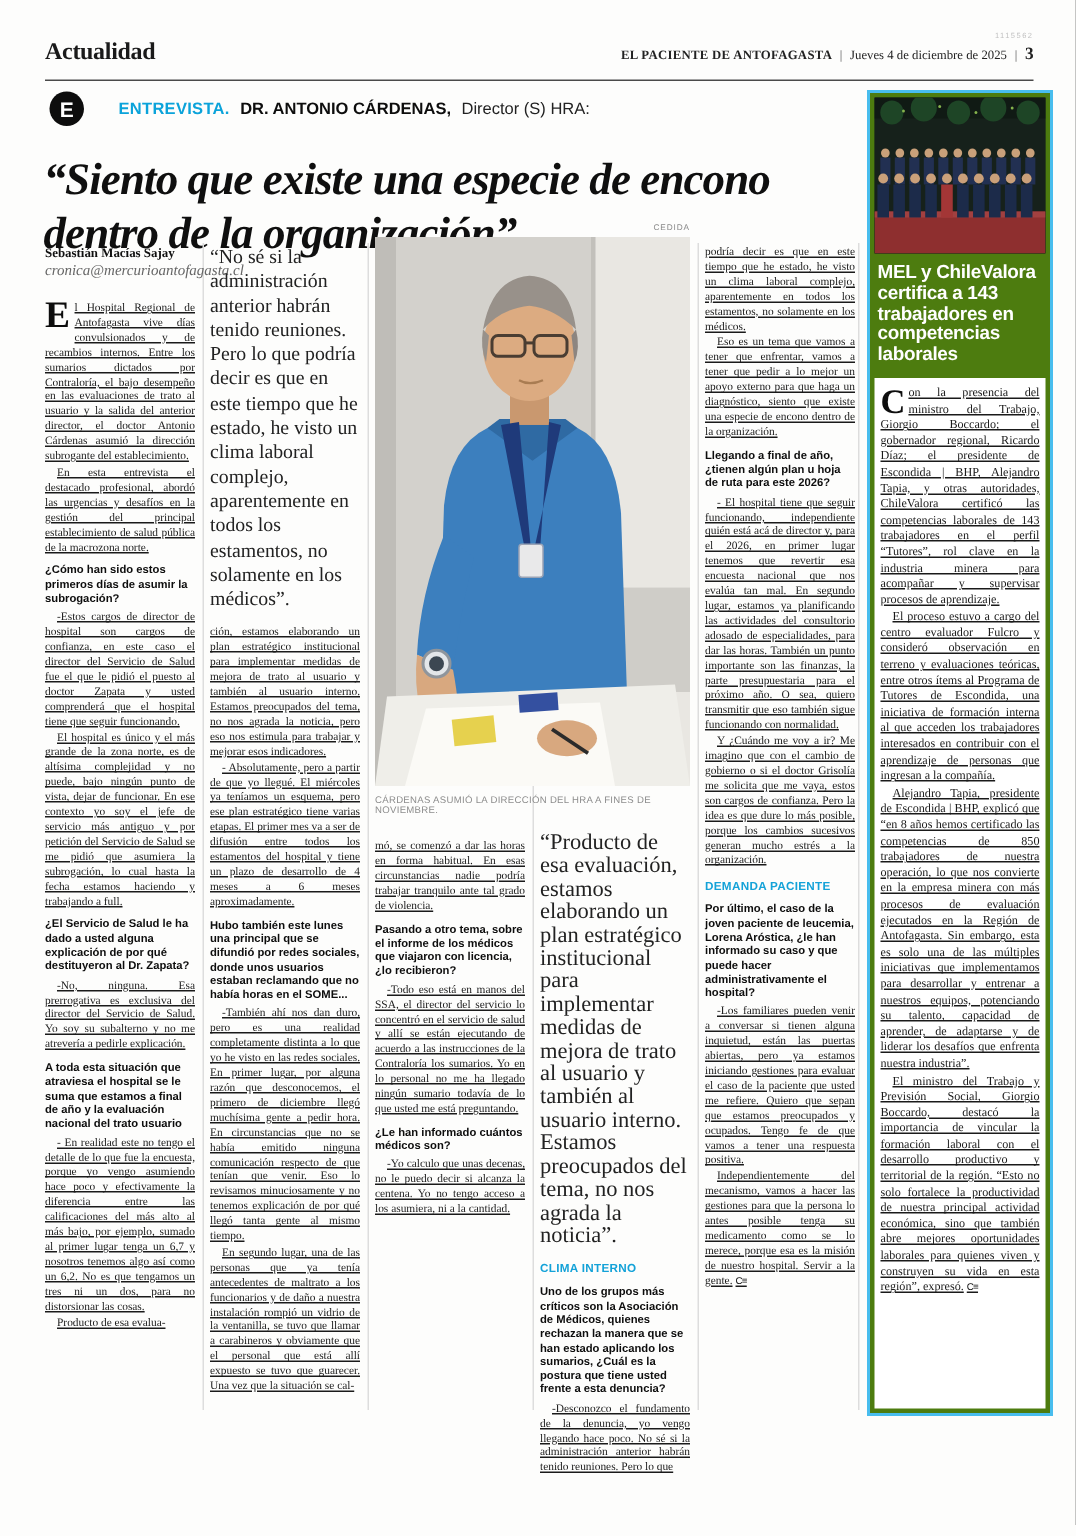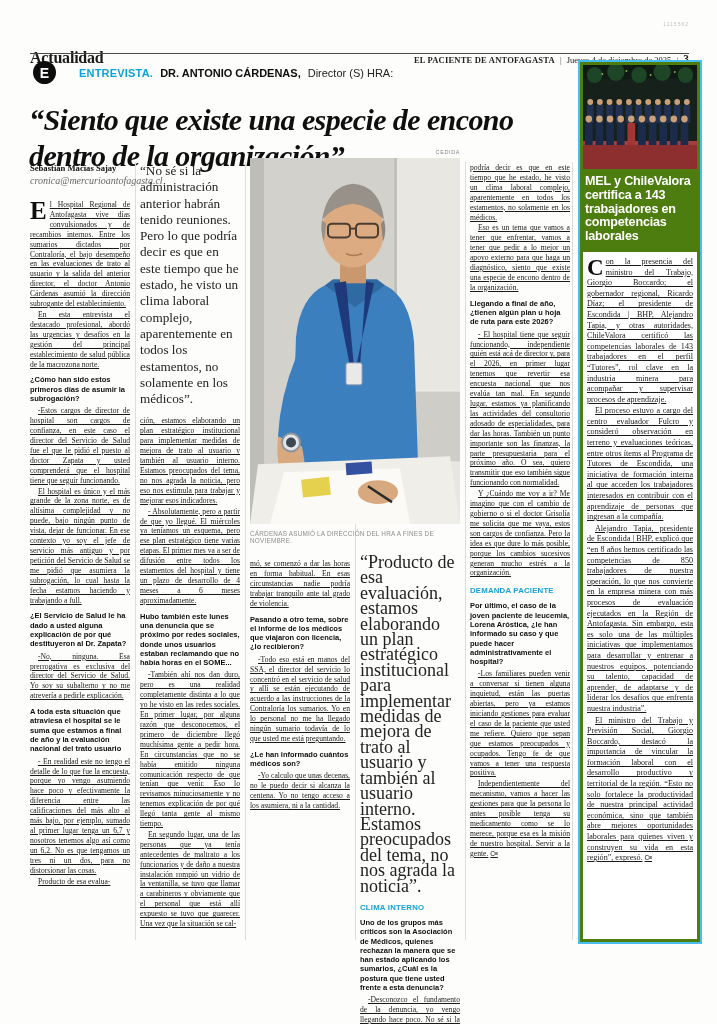--- a/index.html
+++ b/index.html
@@ -1,18 +1,18 @@
 <!DOCTYPE html>
 <html><head>
 <meta charset="utf-8">
 <style>
   html,body{margin:0;padding:0;background:#9a9a9a;}
   .page{position:relative;width:717px;height:1024px;background:#fdfdfc;font-family:"Liberation Serif",serif;color:#1a1a1a;overflow:hidden;margin:0 auto;}
   
-  .topbar{position:absolute;top:49px;left:30px;right:28px;display:flex;justify-content:space-between;align-items:baseline;}
+  .topbar{position:absolute;top:26px;left:30px;right:28px;display:flex;justify-content:space-between;align-items:baseline;}
   .section-name{font-weight:bold;font-size:16px;letter-spacing:-0.2px;}
   .mast{font-size:8.5px;color:#222;}
   .mast .mastname{font-weight:bold;letter-spacing:0.2px;}
   .mast .sep{margin:0 3px;color:#555;}
   .mast .pagenum{font-weight:bold;font-size:11.5px;}
   .printcode{position:absolute;top:21px;right:28px;font-size:5px;color:#c0c0c0;letter-spacing:1px;font-family:"Liberation Sans",sans-serif;}
   .rule{position:absolute;top:53px;left:30px;right:28px;border-top:1.2px solid #4a4a4a;}
   
   .kicker{position:absolute;top:61px;left:33px;display:flex;align-items:center;gap:7px;font-family:"Liberation Sans",sans-serif;}
   .badge{width:23px;height:23px;border-radius:50%;background:#0d0d0d;color:#fff;font-weight:bold;font-size:14px;display:flex;align-items:center;justify-content:center;flex:0 0 auto;}
@@ -26,21 +26,21 @@
   #col1{left:30px;} #col2{left:140px;} #col3{left:250px;top:559px;} #col4{left:360px;top:555px;} #col5{left:470px;}
   .colrule{position:absolute;top:162px;width:1px;height:778px;background:#ddd;}
   .byline{margin-bottom:14px;}
   .byline-name{font-family:Liberation Serif, serif;font-weight:bold;font-size:8.6px;color:#111;}
   .byline-email{font-style:italic;font-size:10px;color:#666;margin-top:2px;text-align:right;}
   .body-para{font-size:7.6px;line-height:9.9px;text-align:justify;margin:0 0 1px;text-decoration:underline;}
   .body-para.indent{text-indent:8px;}
   .dropcap{float:left;font-size:25px;line-height:20px;font-weight:bold;padding:1px 3px 0 0;color:#0d0d0d;}
   .question{font-family:"Liberation Sans",sans-serif;font-weight:bold;font-size:7.5px;line-height:9.3px;margin:6px 0 3px;text-align:left;color:#0d0d0d;}
   .pullquote{font-size:13.2px;line-height:16.3px;color:#222;margin:0 0 9px;text-align:left;}
-  .pullquote.small{font-size:18px;line-height:15.4px;}
+  .pullquote.small{font-size:15px;line-height:15.4px;}
   .section-header{font-family:Liberation Sans, sans-serif;font-weight:bold;font-size:7.8px;color:#14a2d8;margin:8px 0 2px;letter-spacing:0.2px;}
   .endmark{font-family:"Liberation Sans",sans-serif;font-size:6.5px;color:#111;margin-left:2px;letter-spacing:-0.5px;}
   
   .photo{position:absolute;left:250px;top:158px;width:210px;height:366px;background:#d6d4cf;}
   .photo svg{display:block;width:100%;height:100%;}
   .credit{position:absolute;left:250px;top:149px;width:210px;text-align:right;font-family:"Liberation Sans",sans-serif;font-size:5.5px;color:#888;letter-spacing:0.6px;}
   .caption{position:absolute;left:250px;top:530px;width:212px;font-family:"Liberation Sans",sans-serif;font-size:6.4px;color:#8d8d8d;letter-spacing:0.2px;}
   
   .sidebar{position:absolute;left:578px;top:60px;width:124px;min-height:884px;background:#4d7c0f;border:2px solid #48bdee;padding:3px;box-sizing:border-box;display:flex;flex-direction:column;}
   .sb-photo{width:100%;height:104px;display:block;background:#15201a;}
@@ -141,21 +141,21 @@
         <p class="body-para indent">-No, ninguna. Esa prerrogativa es exclusiva del director del Servicio de Salud. Yo soy su subalterno y no me atrevería a pedirle explicación.</p>
         <p class="question">A toda esta situación que atraviesa el hospital se le suma que estamos a final de año y la evaluación nacional del trato usuario</p>
         <p class="body-para indent">- En realidad este no tengo el detalle de lo que fue la encuesta, porque yo vengo asumiendo hace poco y efectivamente la diferencia entre las calificaciones del más alto al más bajo, por ejemplo, sumado al primer lugar tenga un 6,7 y nosotros tenemos algo así como un 6,2. No es que tengamos un tres ni un dos, para no distorsionar las cosas.</p>
         <p class="body-para indent">Producto de esa evalua-</p>
       </div>
   </div>
   <div class="col" id="col2">
       <div class="pullquote">“No sé si la administración anterior habrán tenido reuniones. Pero lo que podría decir es que en este tiempo que he estado, he visto un clima laboral complejo, aparentemente en todos los estamentos, no solamente en los médicos”.</div>
       <p class="body-para">ción, estamos elaborando un plan estratégico institucional para implementar medidas de mejora de trato al usuario y también al usuario interno. Estamos preocupados del tema, no nos agrada la noticia, pero eso nos estimula para trabajar y mejorar esos indicadores.</p>
       <p class="body-para indent">- Absolutamente, pero a partir de que yo llegué. El miércoles ya teníamos un esquema, pero ese plan estratégico tiene varias etapas. El primer mes va a ser de difusión entre todos los estamentos del hospital y tiene un plazo de desarrollo de 4 meses a 6 meses aproximadamente.</p>
-      <p class="question">Hubo también este lunes una denuncia que se próximo por redes sociales, donde unos usuarios estaban reclamando que no había horas en el SOME...</p>
+      <p class="question">Hubo también este lunes una principal que se difundió por redes sociales, donde unos usuarios estaban reclamando que no había horas en el SOME...</p>
       <p class="body-para indent">-También ahí nos dan duro, pero es una realidad completamente distinta a lo que yo he visto en las redes sociales. En primer lugar, por alguna razón que desconocemos, el primero de diciembre llegó muchísima gente a pedir hora. En circunstancias que no se había emitido ninguna comunicación respecto de que tenían que venir. Eso lo revisamos minuciosamente y no tenemos explicación de por qué llegó tanta gente al mismo tiempo.</p>
       <p class="body-para indent">En segundo lugar, una de las personas que ya tenía antecedentes de maltrato a los funcionarios y de daño a nuestra instalación rompió un vidrio de la ventanilla, se tuvo que llamar a carabineros y obviamente que el personal que está allí expuesto se tuvo que guarecer. Una vez que la situación se cal-</p>
     </div>
   <div class="col" id="col3">
       <p class="body-para">mó, se comenzó a dar las horas en forma habitual. En esas circunstancias nadie podría trabajar tranquilo ante tal grado de violencia.</p>
       <p class="question">Pasando a otro tema, sobre el informe de los médicos que viajaron con licencia, ¿lo recibieron?</p>
       <p class="body-para indent">-Todo eso está en manos del SSA, el director del servicio lo concentró en el servicio de salud y allí se están ejecutando de acuerdo a las instrucciones de la Contraloría los sumarios. Yo en lo personal no me ha llegado ningún sumario todavía de lo que usted me está preguntando.</p>
       <p class="question">¿Le han informado cuántos médicos son?</p>
       <p class="body-para indent">-Yo calculo que unas decenas, no le puedo decir si alcanza la centena. Yo no tengo acceso a los asumiera, ni a la cantidad.</p>
     </div>

